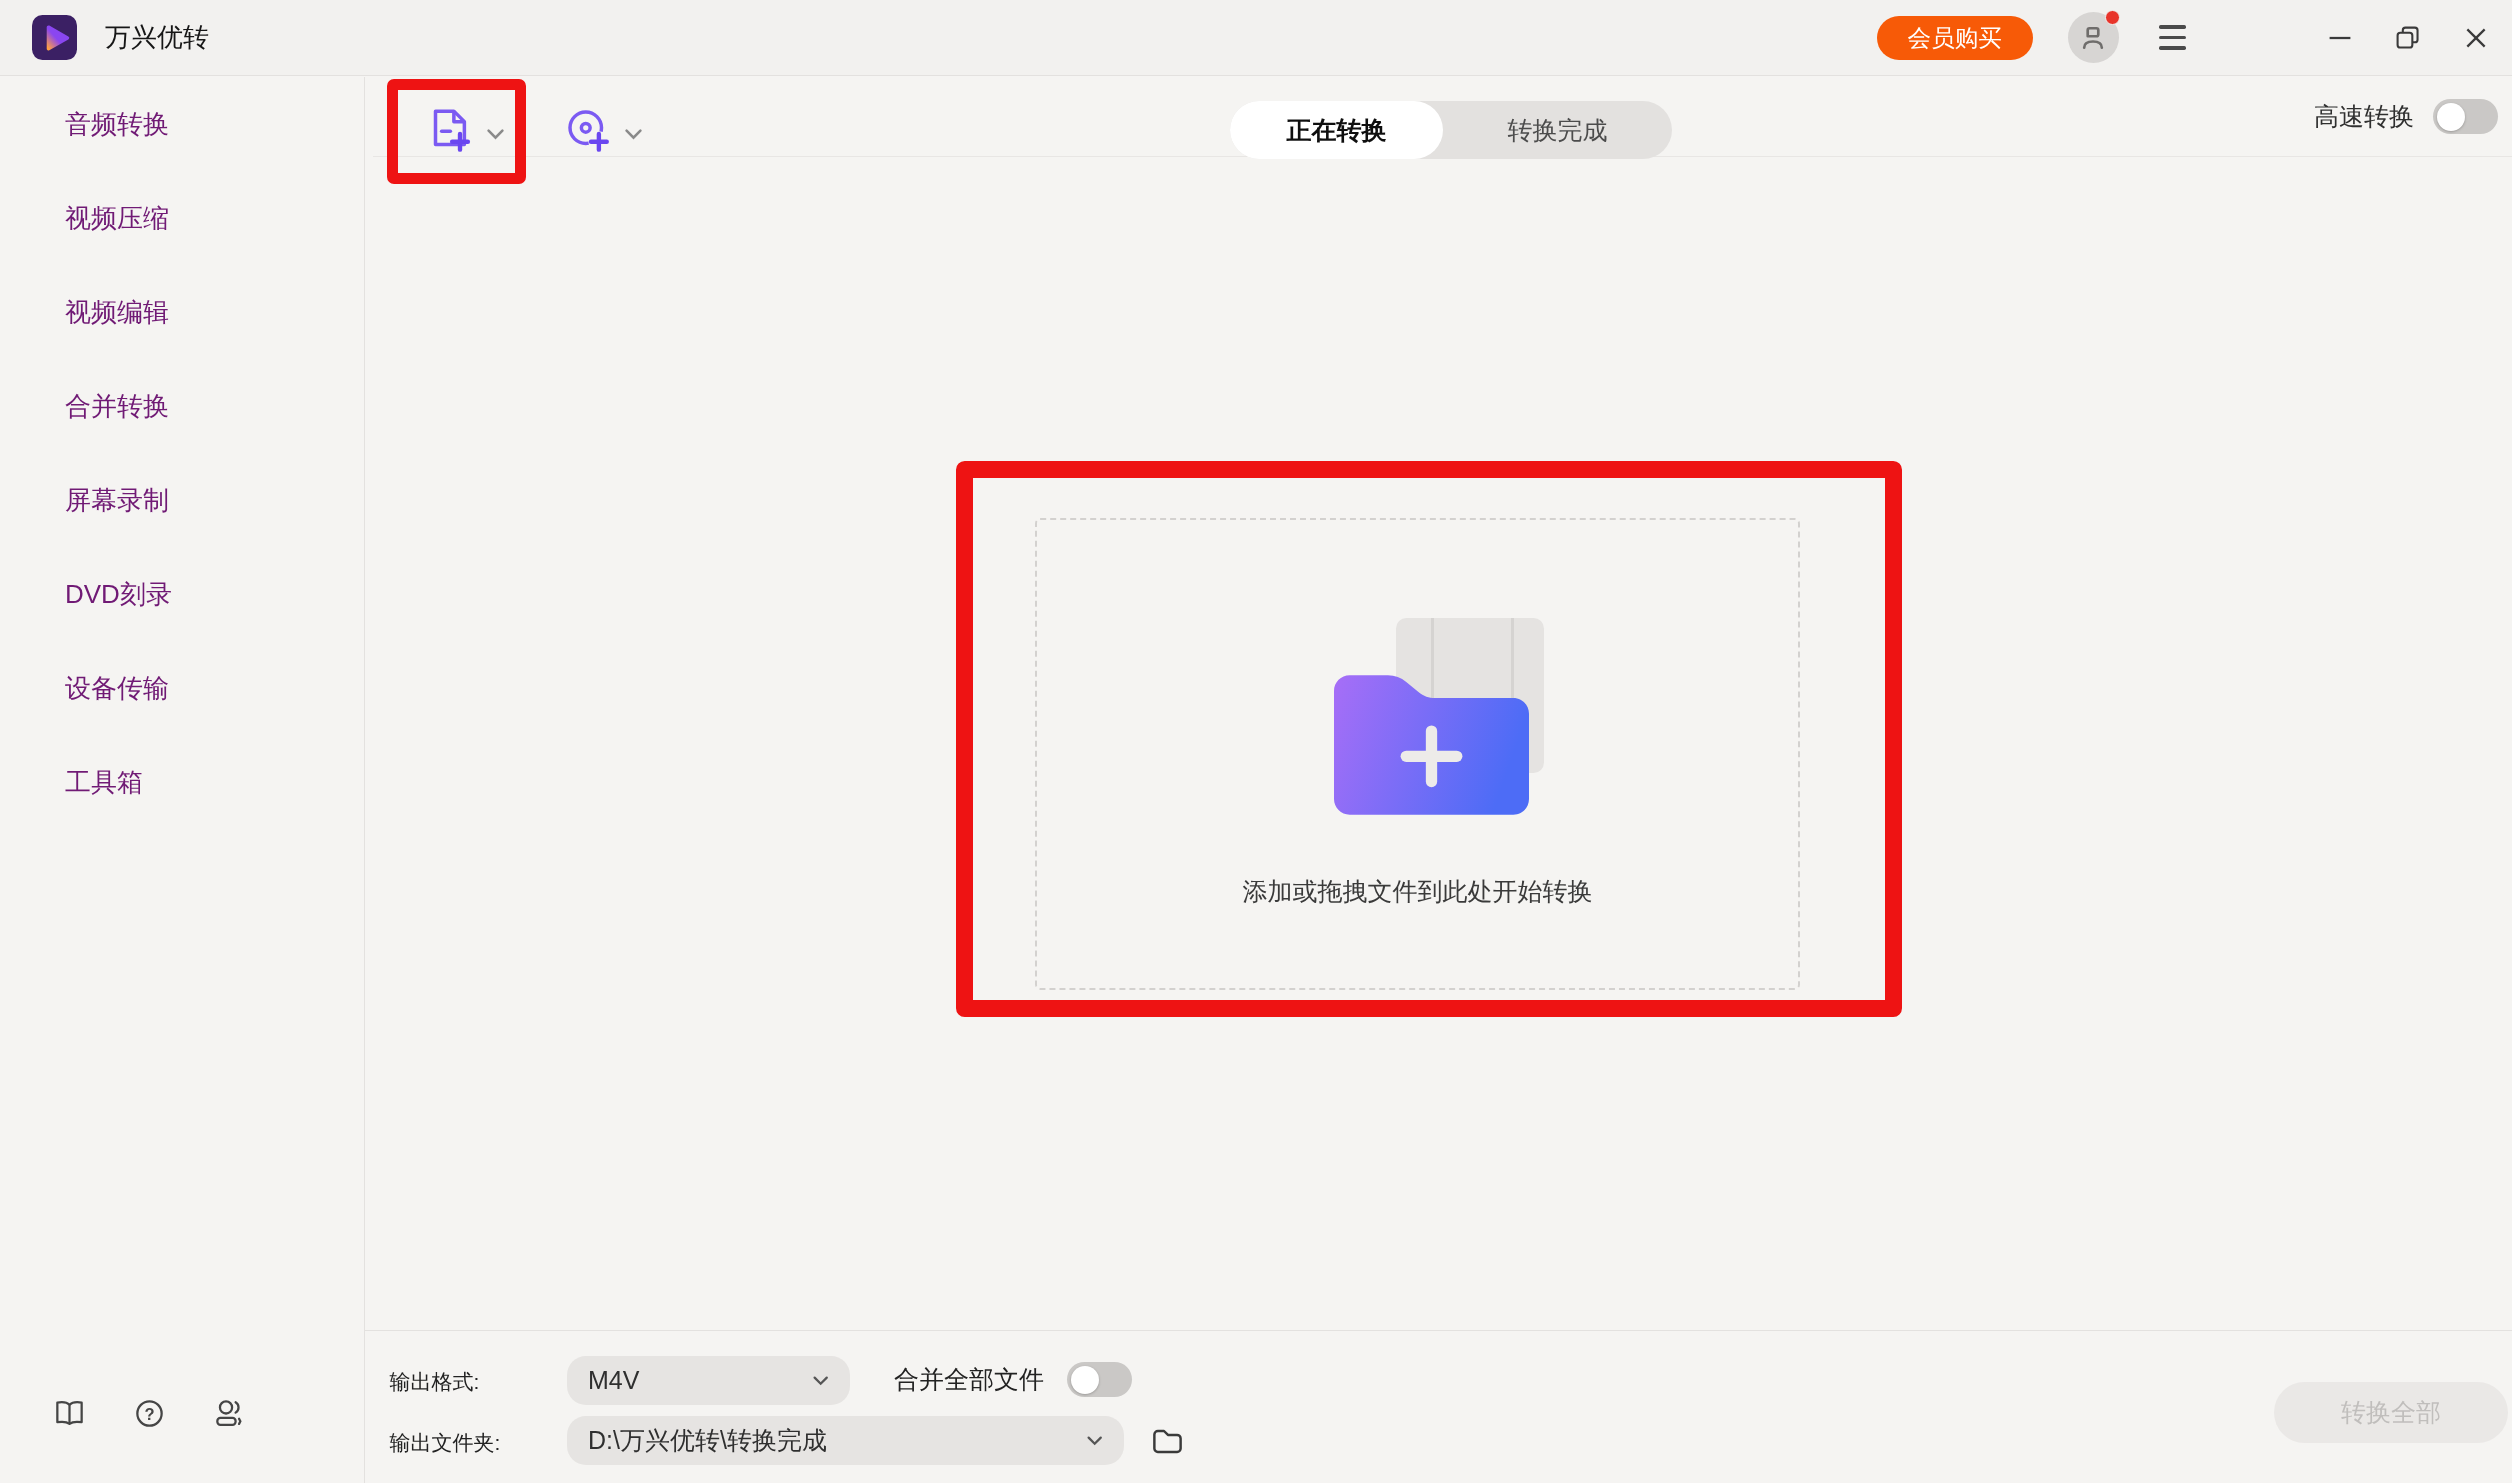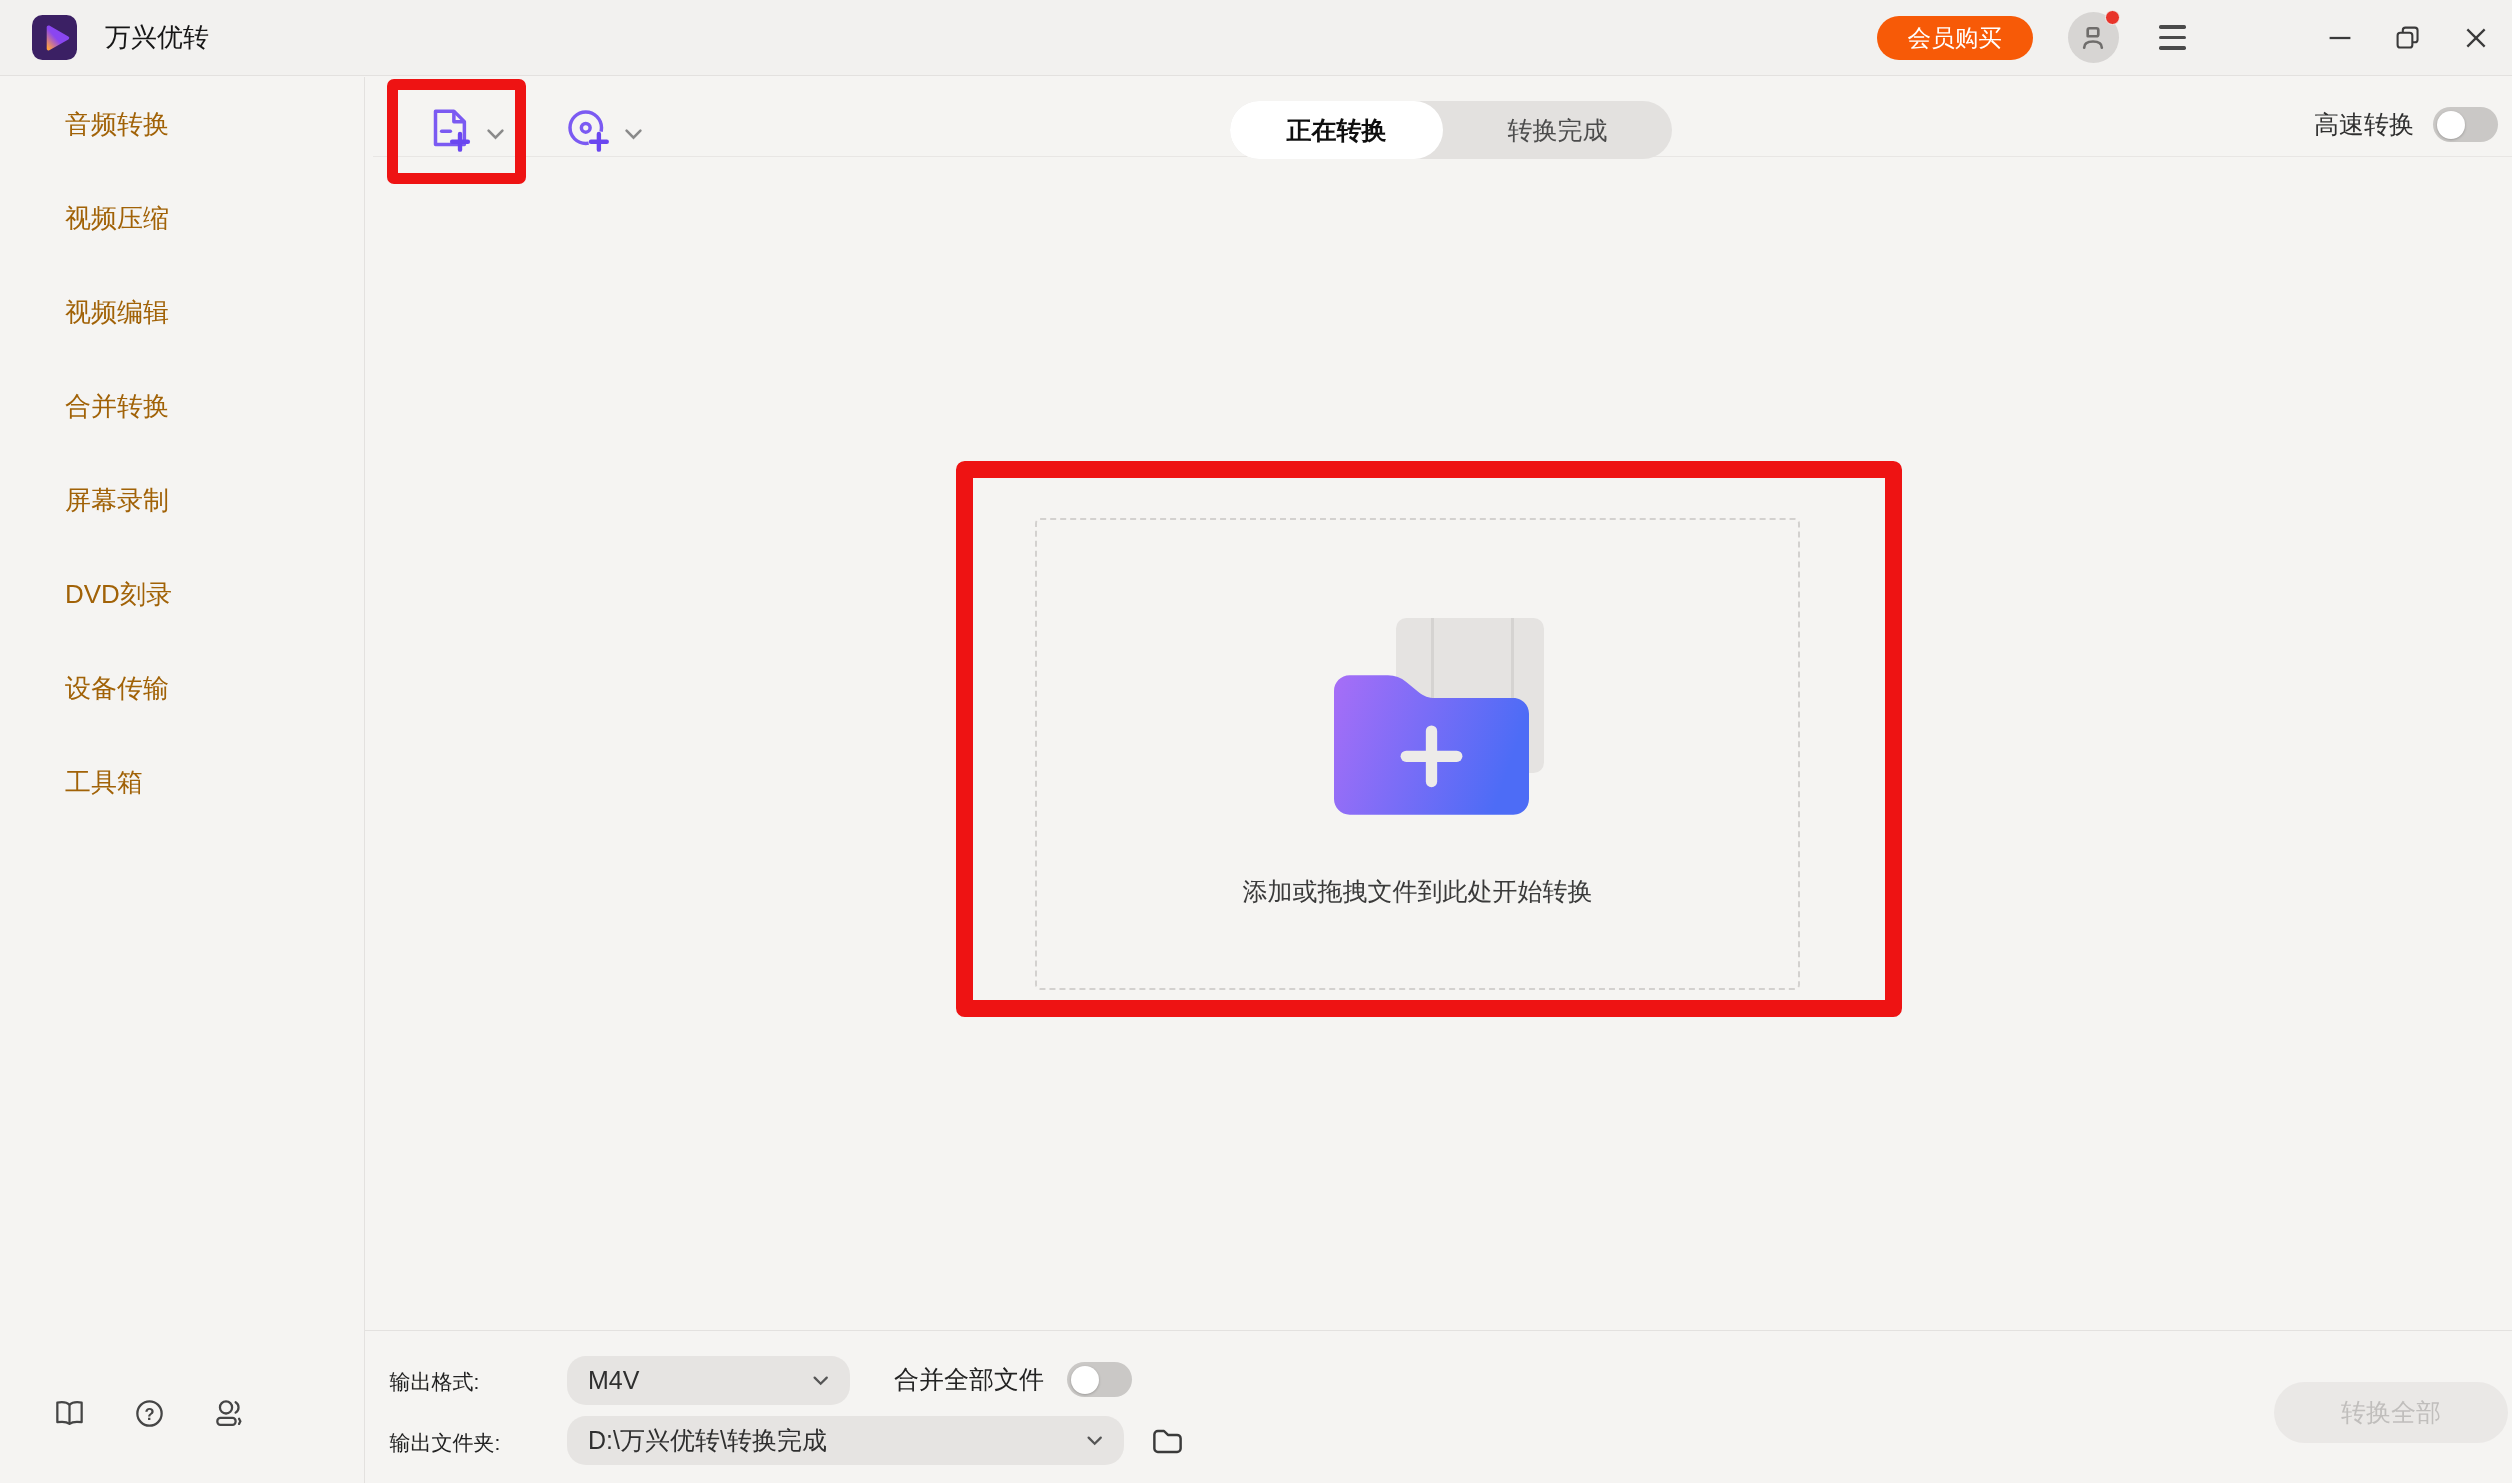--- a/index.html
+++ b/index.html
@@ -23,21 +23,21 @@
   .hamburger { margin-left:35px; display:flex; flex-direction:column; gap:7px; cursor:pointer; padding:5.2px; }
   .hamburger span { width:27px; height:3.5px; background:#4a4a4a; border-radius:1.7px; }
   .win-btn { width:40px; height:40px; margin-left:28px; display:flex; align-items:center; justify-content:center; cursor:pointer; }
   .win-btn.min { margin-left:129px; }
   .win-btn.close { margin-right:15.7px; }
 
   
   .sidebar { position:absolute; top:77px; left:0; width:365px; bottom:0;
     background:#f5f4f2; border-right:0.9px solid #e3e1df; }
   .nav-item { position:relative; height:94px; display:flex; align-items:center;
-    padding-left:65px; font-size:26px; color:#a16207; cursor:pointer; }
+    padding-left:65px; font-size:26px; color:#701a75; cursor:pointer; }
   .nav-item.active { font-weight:bold; color:#111;
     background:linear-gradient(110deg,#d1cfcd 0%,#e7e5e3 55%,#f1efed 100%); }
   .nav-item.active::before { content:""; position:absolute; left:0; top:0; bottom:0;
     width:7.9px; background:#8465f4; }
   .sidebar-tools { position:absolute; left:52px; top:1319px; display:flex; gap:45px; }
   .tool-ic { width:35px; height:35px; cursor:pointer; display:flex; align-items:center; justify-content:center; }
 
   
   .main { position:absolute; left:365px; top:77px; right:0; bottom:0; }
 
@@ -48,21 +48,21 @@
   .icon-btn.adddisc { left:190px; top:28px; }
   .icon-btn .chev { margin-top:23px; }
 
   .tabs { position:absolute; left:857px; top:23.6px; width:442px; height:58px;
     background:#e3e1df; border-radius:29px; display:flex; align-items:center; }
   .tab { flex:1; height:58px; line-height:58px; text-align:center; font-size:25px;
     color:#4c4c4c; border-radius:29px; cursor:pointer; }
   .tab.active { flex:0 0 213px; background:#ffffff; color:#0f0f0f; font-weight:bold; }
 
   .fast-convert { position:absolute; right:14px; top:0; height:100%;
-    display:flex; align-items:center; gap:19px; font-size:25px; color:#2f2f2f;margin-top:8px; }
+    display:flex; align-items:center; gap:19px; font-size:25px; color:#2f2f2f; }
 
   .toggle { position:relative; width:65px; height:35px; background:#cac8c6;
     border-radius:17.4px; cursor:pointer; flex:0 0 auto; }
   .toggle .knob { position:absolute; left:3.5px; top:3.5px; width:28px; height:28px;
     border-radius:50%; background:#ffffff; box-shadow:0 0.9px 2.6px rgba(0,0,0,.25); }
 
   .content { position:absolute; top:105px; left:0; right:0; bottom:154px; }
   .dropzone { position:absolute; left:670px; top:336px; width:765px; height:472px;
     border:2.6px dashed #d3d1cf; border-radius:5.2px; cursor:pointer; }
   .folder-art { position:absolute; left:605px; top:436px; width:573px; height:201px; pointer-events:none; }

